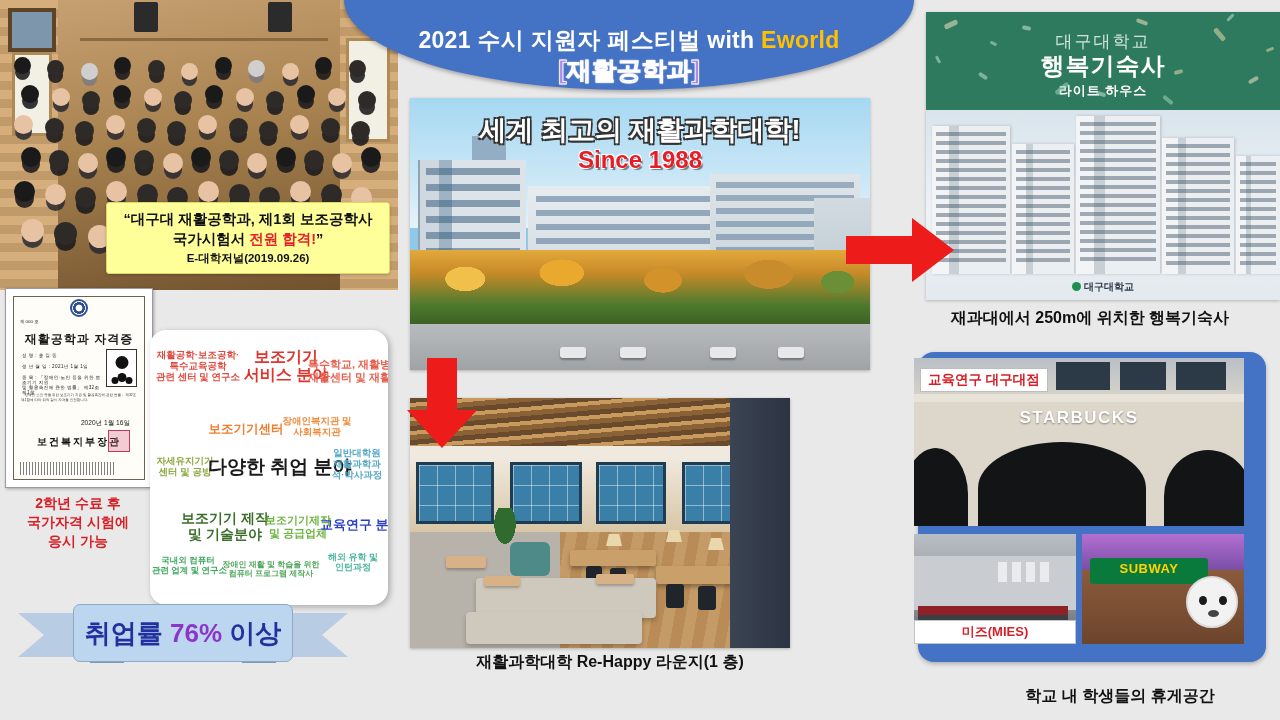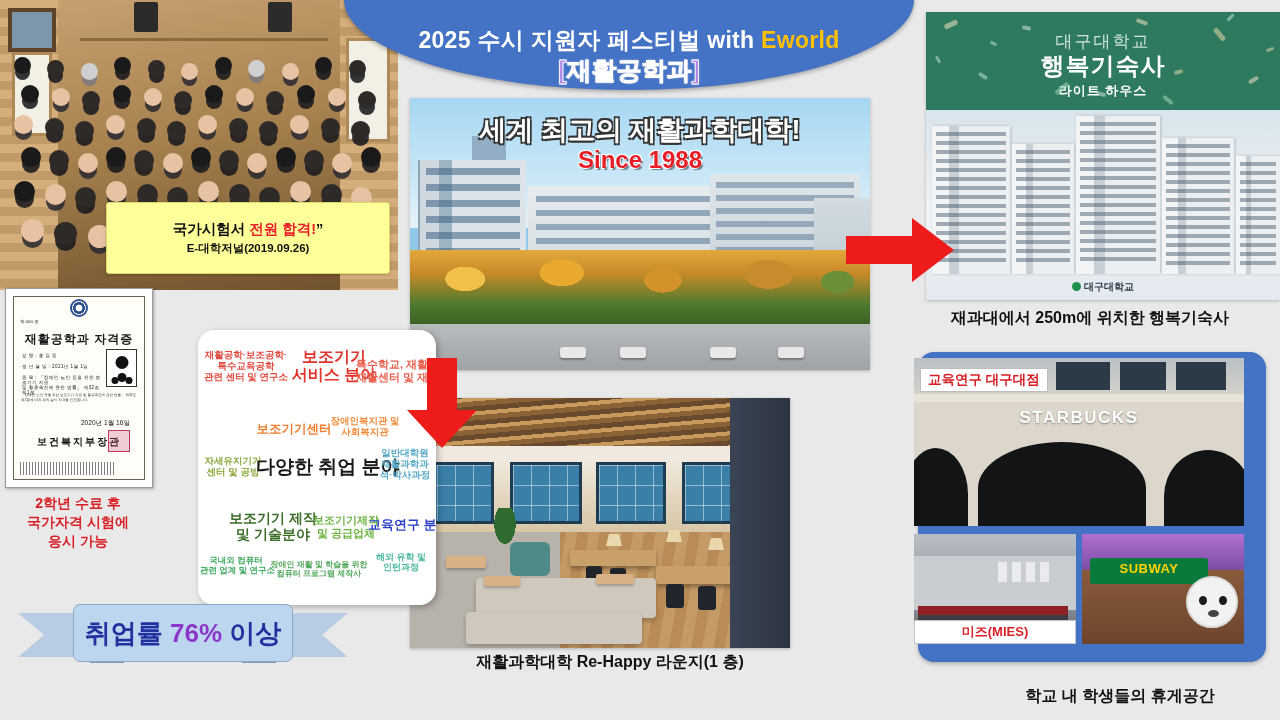--- a/index.html
+++ b/index.html
@@ -146,21 +146,21 @@
     position: absolute; left: 2px; top: 494px; width: 152px; text-align: center;
     font-size: 14px; font-weight: bold; color: #d81f26; line-height: 1.35;
     z-index: 21;
   }
 
   
   .wordcloud {
     position: absolute; left: 150px; top: 330px; width: 238px; height: 275px;
     background: #ffffff; border-radius: 16px;
     box-shadow: 2px 2px 6px rgba(0,0,0,.28);
-    overflow: hidden; z-index: 22; margin-left: 48px;
+    overflow: hidden; z-index: 22;
   }
   .wc { position: absolute; text-align: center; font-weight: bold; line-height: 1.15; white-space: nowrap; }
 
   
   .ribbon-wrap { position: absolute; left: 18px; top: 600px; width: 330px; height: 72px; z-index: 35; }
   .ribbon-tail {
     position: absolute; top: 13px; width: 74px; height: 44px; background: #b8cce4;
   }
   .ribbon-tail.left  { left: 0;  clip-path: polygon(0 0, 100% 0, 100% 100%, 0 100%, 26px 50%); }
   .ribbon-tail.right { right: 0; clip-path: polygon(0 0, 100% 0, calc(100% - 26px) 50%, 100% 100%, 0 100%); }
@@ -466,20 +466,21 @@
         <div class="head pale" style="left: 188.273px; top: 175px; width: 23px; height: 23px;"></div>
         <div class="head cap" style="left: 221.727px; top: 169px; width: 23px; height: 23px;"></div>
         <div class="head pale" style="left: 255.182px; top: 172px; width: 23px; height: 23px;"></div>
         <div class="head" style="left: 288.636px; top: 175px; width: 23px; height: 23px;"></div>
         <div class="head cap" style="left: 322.091px; top: 169px; width: 23px; height: 23px;"></div>
         <div class="head pale" style="left: 355.545px; top: 172px; width: 23px; height: 23px;"></div>
       </div>
   </div>
 
   <div class="quote-box">
+    <div class="quote-l1">“대구대 재활공학과, 제1회 보조공학사</div>
     <div class="quote-l2"><span>국가시험서 </span><span class="pass">전원 합격!</span><span>”</span></div>
     <div class="quote-src">E-대학저널(2019.09.26)</div>
   </div>
 
   <div class="cert-wrap">
     <div class="cert-inner">
       <div class="cert-emblem"></div>
       <div class="cert-no">제 000 호</div>
       <div class="cert-title">재활공학과 자격증</div>
       <div class="cert-photo"></div>
@@ -642,17 +643,17 @@
     <div class="mini m2">
       <div class="sw-sign">
         <div class="sw-text">SUBWAY</div>
       </div>
       <div class="sw-mascot"></div>
     </div>
   </div>
   <div class="store-caption">학교 내 학생들의 휴게공간</div>
 
   <div class="title-banner">
-    <div class="title-line1"><span>2025 수시 지원자 페스티벌 with </span><span class="hl">Eworld</span></div>
+    <div class="title-line1"><span>2021 수시 지원자 페스티벌 with </span><span class="hl">Eworld</span></div>
     <div class="title-line2">[재활공학과]</div>
   </div>
 
 </div>
 
 </body></html>

